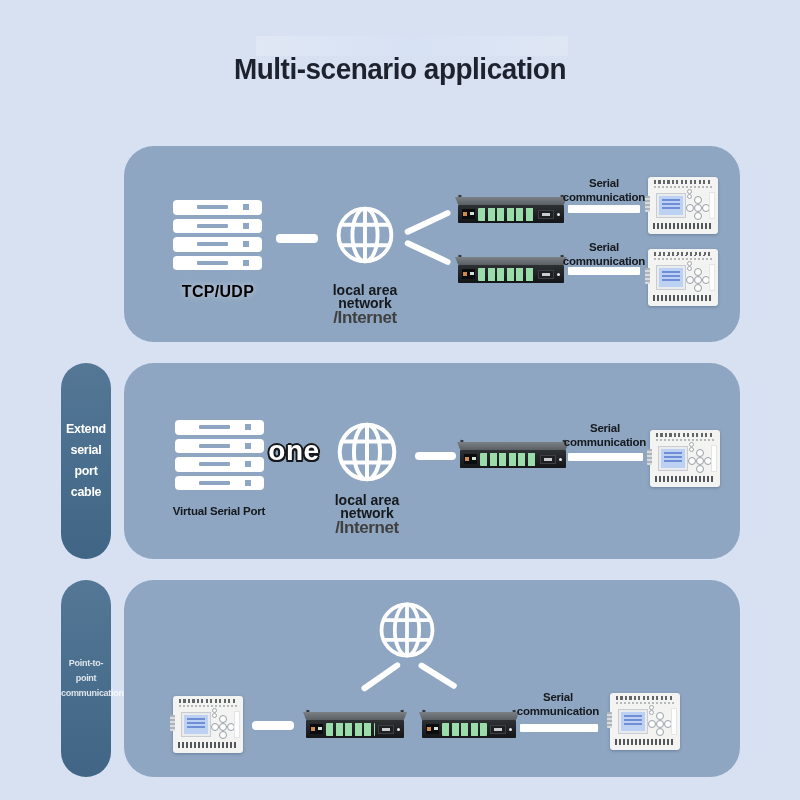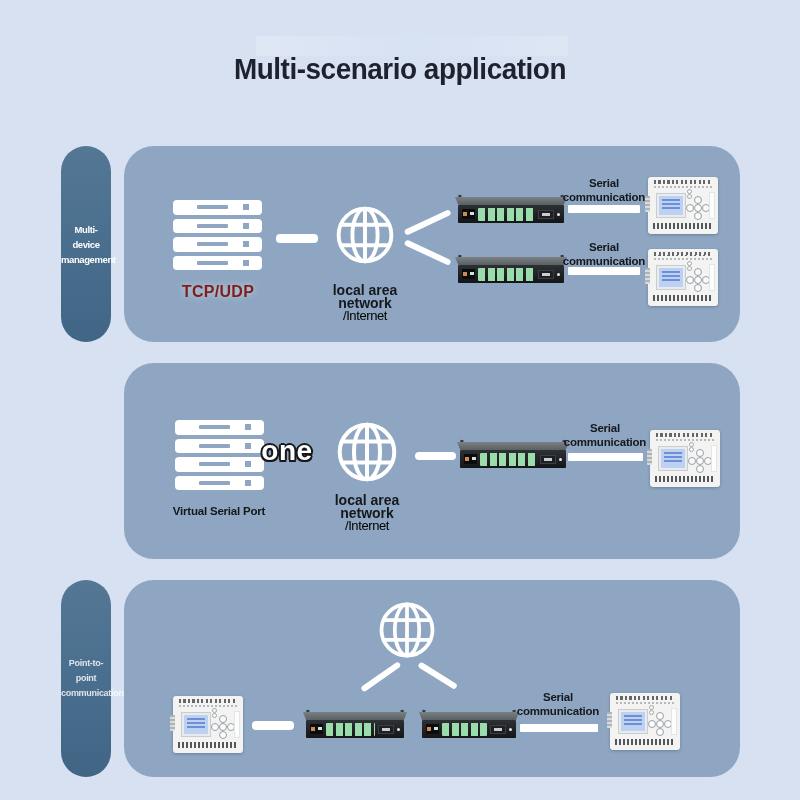--- a/index.html
+++ b/index.html
@@ -48,24 +48,24 @@
   .globe svg{width:100%;height:100%;display:block}
 
   
   .dash{position:absolute;background:#fff;border-radius:4px}
   .branch{position:absolute;height:6px;background:#fff;border-radius:3px;transform-origin:left center}
   .link-bar{position:absolute;height:8px;background:#fff;border-radius:1px}
 
   
   .lbl{position:absolute;text-align:center;color:var(--dark-text)}
   .lbl span{display:block}
-  .tcp{font-size:16px;font-weight:700;color:#7f1d1d;letter-spacing:.3px;text-shadow:0 0 6px rgba(255,255,255,.55)}
+  .tcp{font-size:16px;font-weight:700;color:#000000;letter-spacing:.3px;text-shadow:0 0 6px rgba(255,255,255,.55)}
   .http{font-size:18px;font-weight:700;letter-spacing:-.4px;color:#0c0f14}
   .net-small{font-size:14px;font-weight:700;line-height:13px}
-  .net-main{font-size:13px;font-weight:400;letter-spacing:-.4px;color:#000000}
+  .net-main{font-size:17px;font-weight:700;letter-spacing:-.4px;color:#404040}
   .caption{font-size:11.5px;font-weight:700;letter-spacing:-.2px}
   .link-label{font-size:11.5px;font-weight:700;line-height:14px;letter-spacing:-.2px}
   .one{position:absolute;font-size:28px;font-weight:800;color:#fff;letter-spacing:.5px;text-align:center;
        text-shadow:2px 0 0 #17191c,-2px 0 0 #17191c,0 2px 0 #17191c,0 -2px 0 #17191c,
                    1.5px 1.5px 0 #17191c,-1.5px 1.5px 0 #17191c,1.5px -1.5px 0 #17191c,-1.5px -1.5px 0 #17191c}
 
   
   .rack{position:absolute;height:30px}
   .rack .ear{position:absolute;top:0;width:3px;height:8px;background:#34393d;display:block}
   .rack .ear.el{left:3px;transform:rotate(8deg)}
@@ -111,24 +111,20 @@
   .plc-redge{position:absolute;right:3px;top:15px;width:6px;height:27px;background:#fdfdfd;border:1px solid #e3e5e7}
 </style>
 </head>
 <body>
 
 <div class="page">
 
   <div class="wm"></div>
   <h1 class="title">Multi-scenario application</h1>
 
-  <div class="tab t1">
-    <span>Multi-device</span>
-    <span>management</span>
-  </div>
 
   <div class="panel p1">
 
     <div class="srv" style="left:49px;top:54px;width:89px;height:70px">
       <i></i>
         <i></i>
         <i></i>
         <i></i>
     </div>
     <div class="lbl tcp" style="left:29px;top:137px;width:130px">TCP/UDP</div>
@@ -221,32 +217,38 @@
           <u class="pl"></u>
           <u class="pc"></u>
           <u class="pr"></u>
           <u class="pd"></u>
       </span>
       <span class="plc-redge"></span>
       <i class="plc-botdots"></i>
     </div>
   </div>
 
+  <div class="tab t2">
+    <span>Extend</span>
+    <span>serial</span>
+    <span>port</span>
+    <span>cable</span>
+  </div>
 
   <div class="panel p2">
 
     <div class="srv" style="left:51px;top:57px;width:89px;height:70px">
       <i></i>
         <i></i>
         <i></i>
         <i></i>
     </div>
     <div class="lbl caption" style="left:25px;top:142px;width:140px">Virtual Serial Port</div>
 
-    <div class="one" style="left:128px;top:72px;width:70px">one</div>
+    <div class="one" style="left:135px;top:72px;width:70px">one</div>
 
     <div class="globe" style="left:212px;top:58px;width:62px;height:62px">
       <svg viewBox="0 0 100 100">
           <g fill="none" stroke="#ffffff" stroke-width="6.5">
         <circle cx="50" cy="50" r="44"></circle>
             <ellipse cx="50" cy="50" rx="21" ry="44"></ellipse>
         <line x1="50" y1="6" x2="50" y2="94"></line>
         <line x1="9" y1="33" x2="91" y2="33"></line>
             <line x1="9" y1="67" x2="91" y2="67"></line>
       </g>

